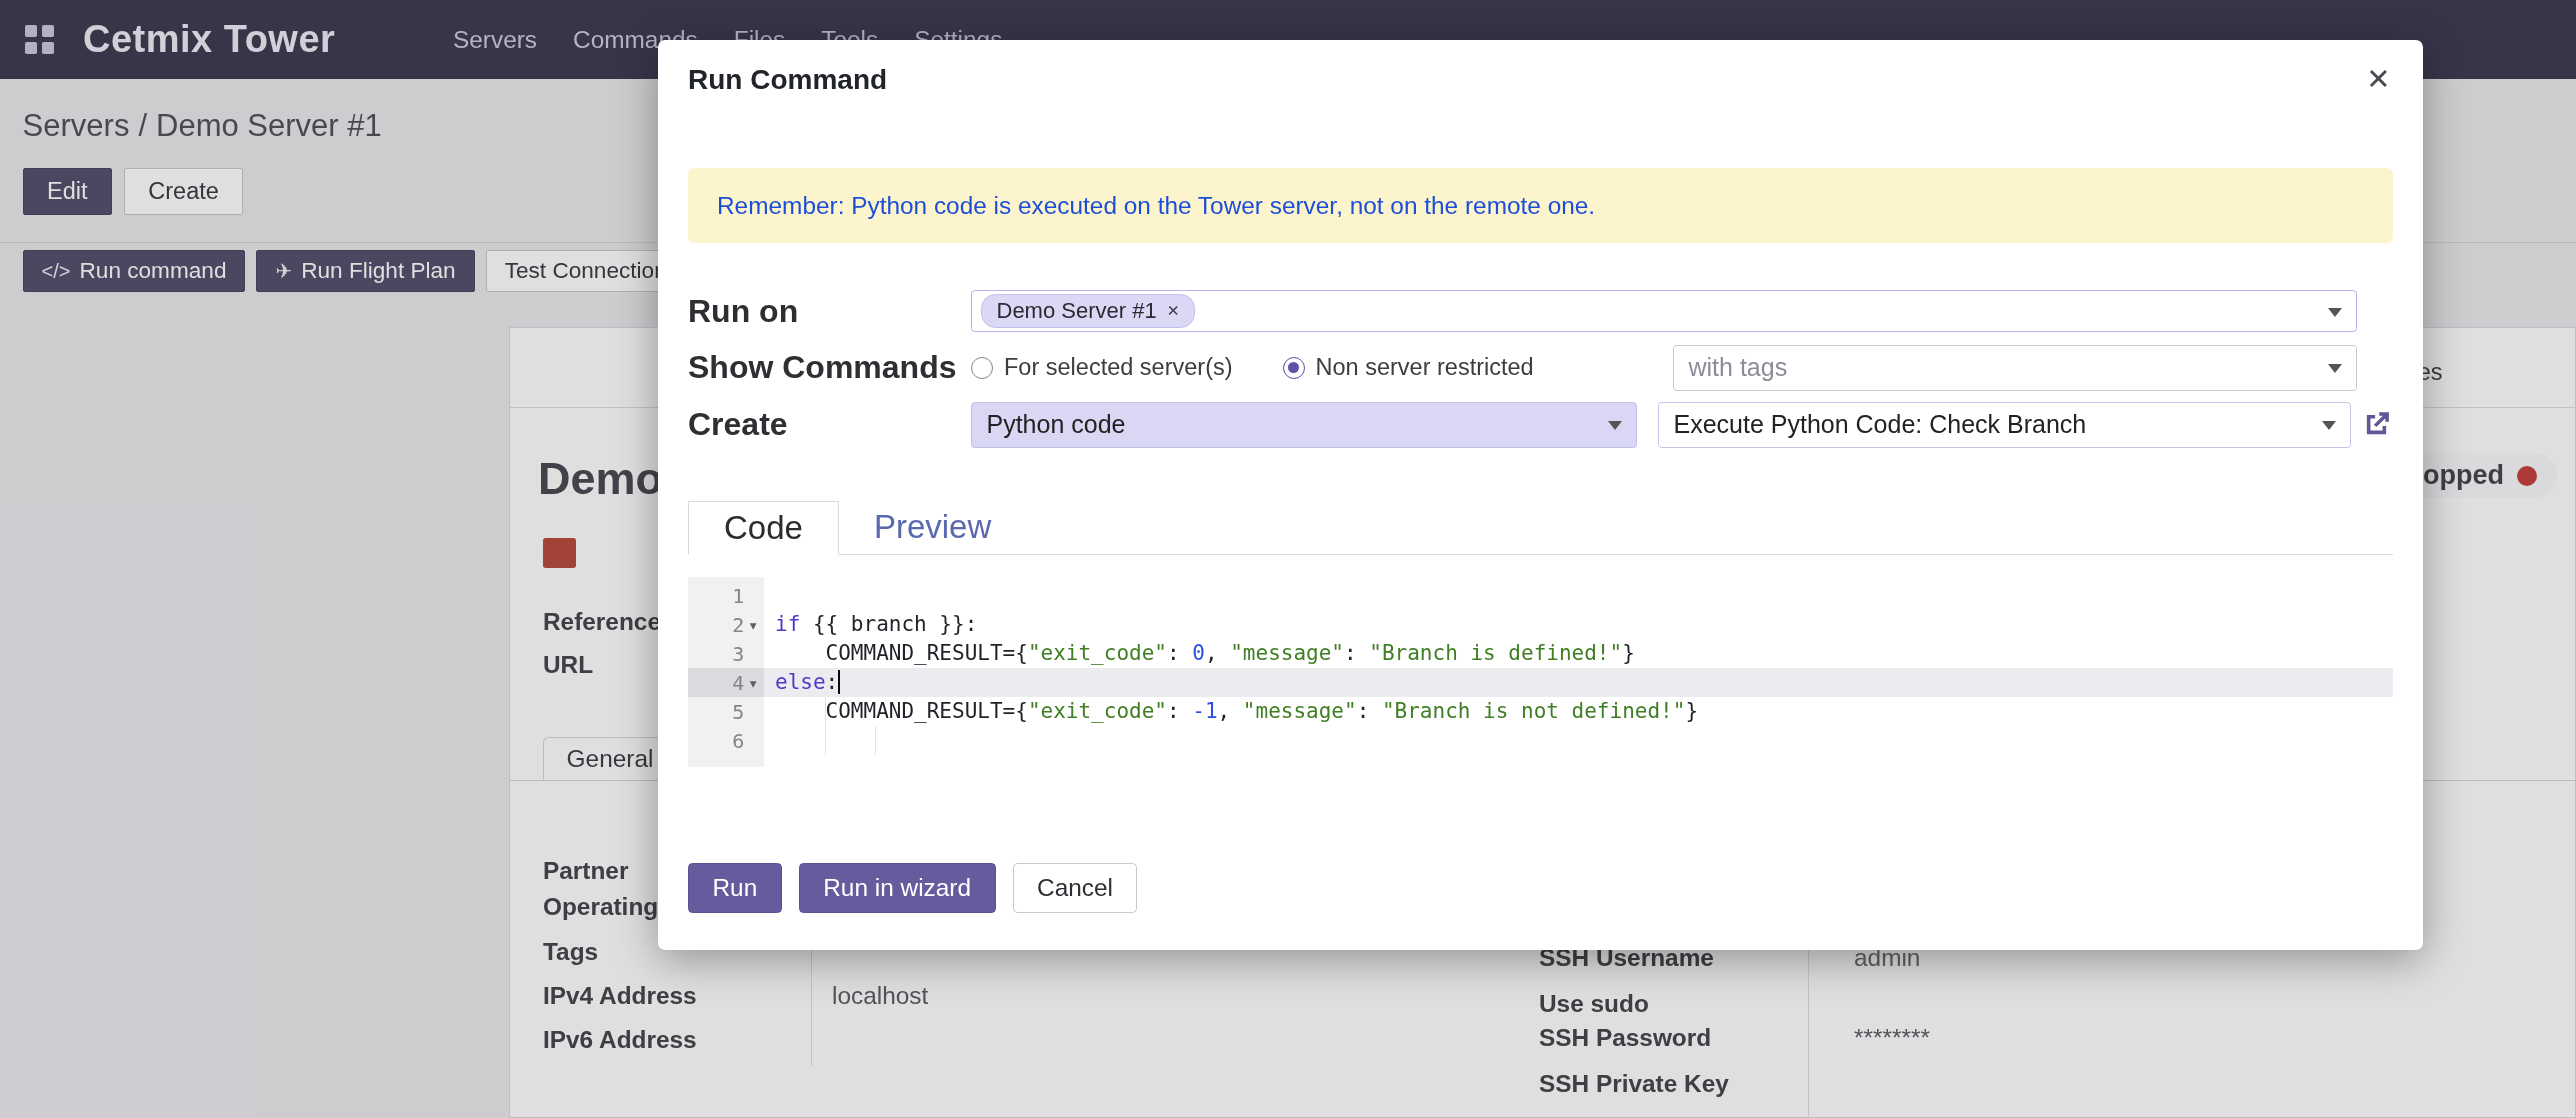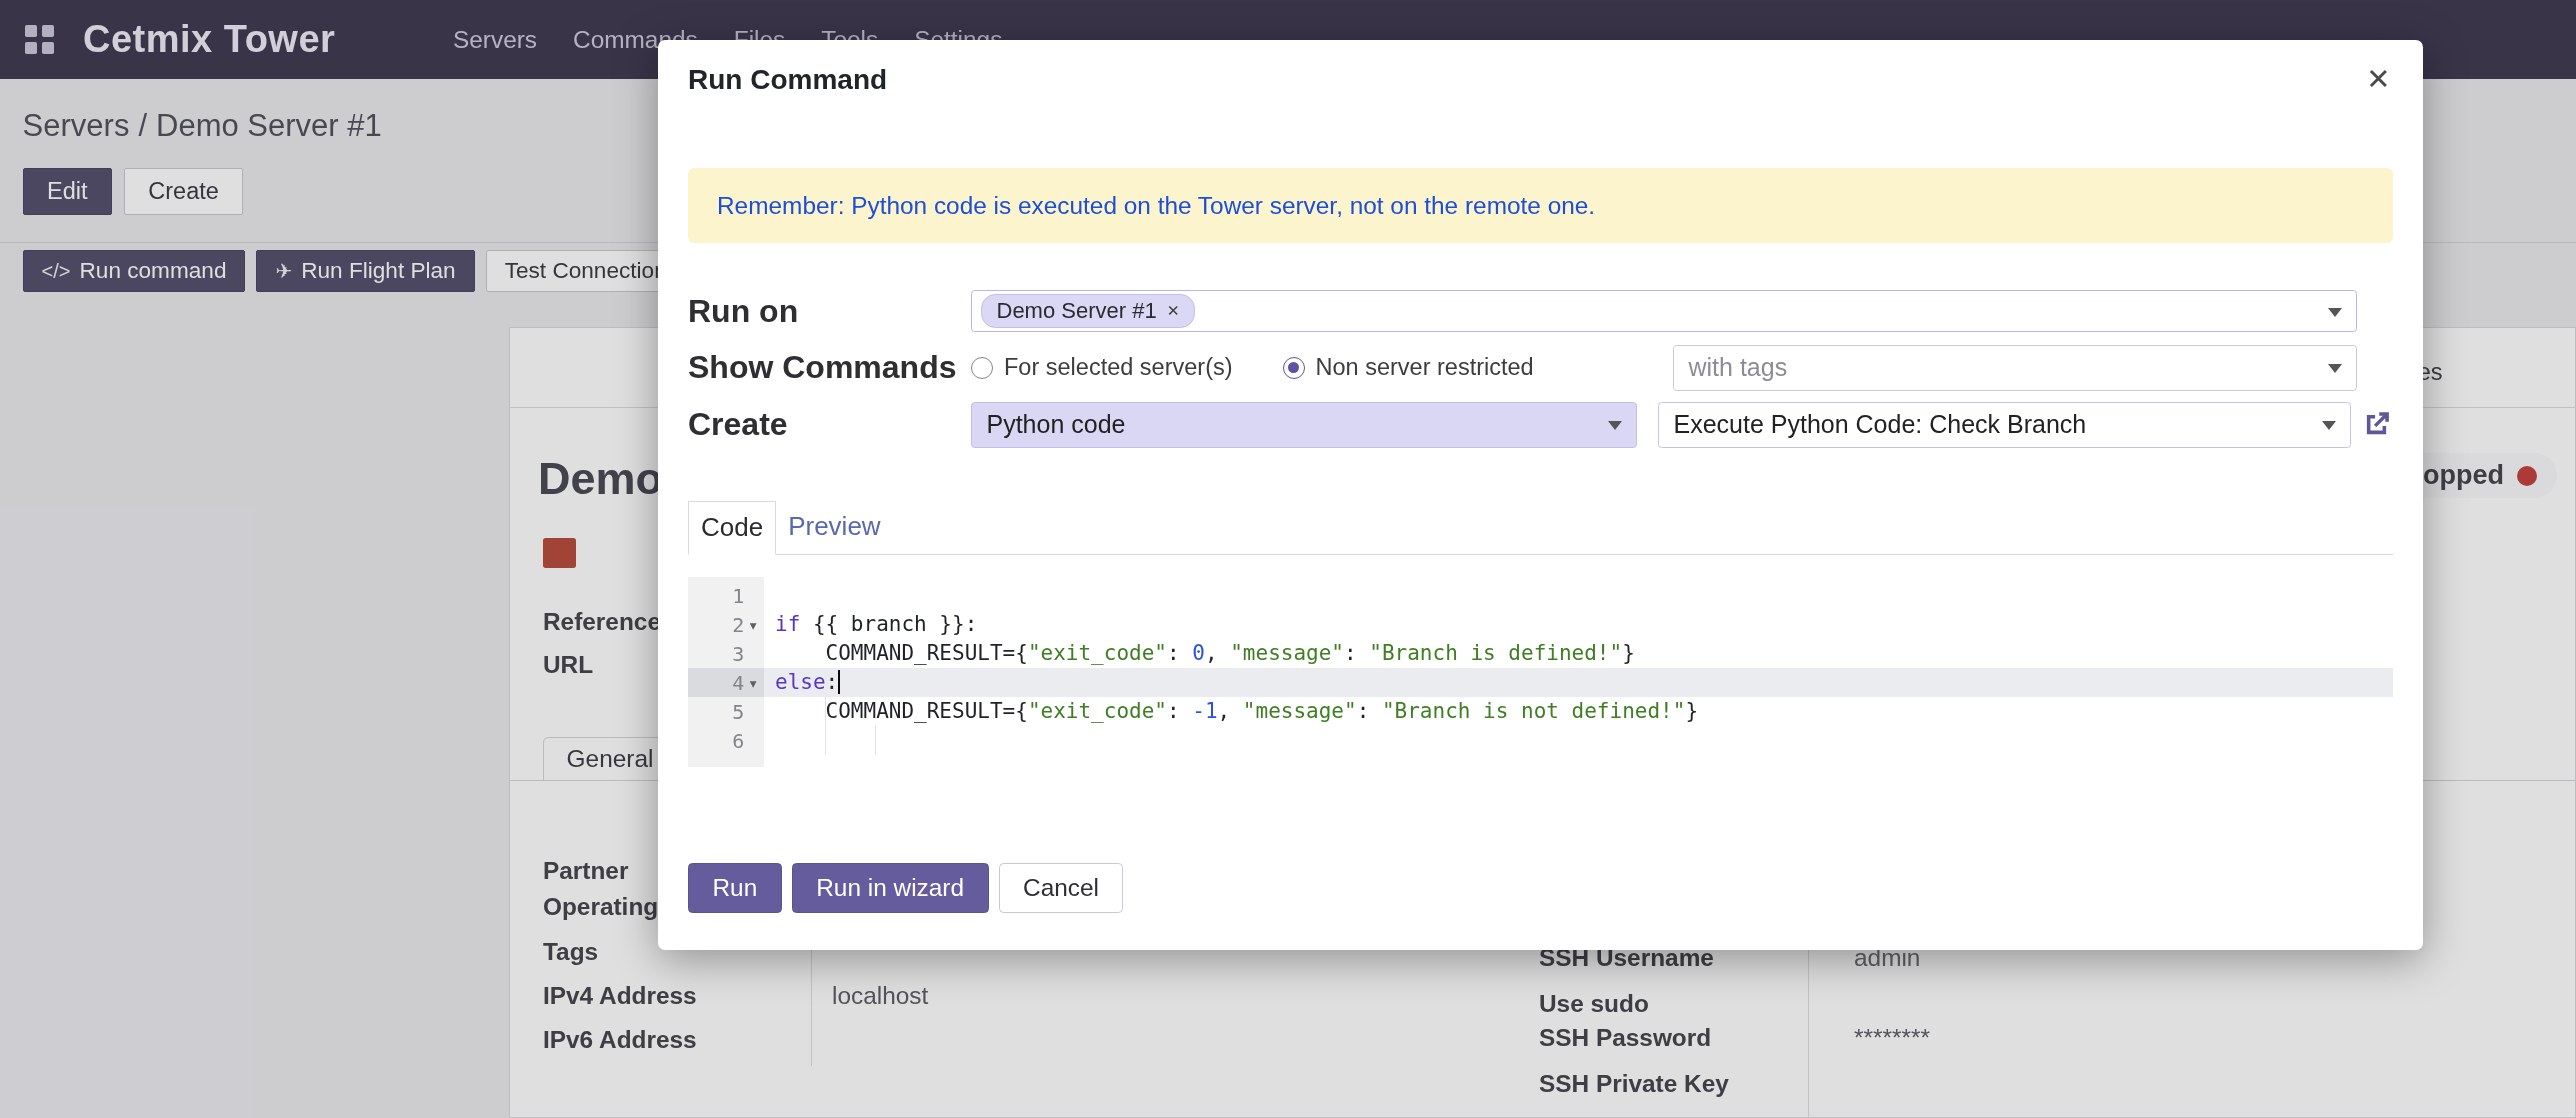--- a/index.html
+++ b/index.html
@@ -82,42 +82,42 @@
   .selectbox { height:46px; border:0.9px solid #c9c9cf; border-radius:3.6px; background:#fff;
                display:flex; align-items:center; padding:0 40px 0 14.5px; font-size:25px; color:#222;
                position:relative; white-space:nowrap; overflow:hidden; }
   .sel-tags { width:684px; margin-left:auto; color:#8c8c96; }
   .row-cmd { margin-top:11px; height:46px; margin-right:0; }
   .sel-type { width:666px; background:#d9d7f4; border-color:#c2bfe9; }
   .sel-ref { flex:1; margin-left:21px; border-color:#c6c3e8; }
   .ext-link { width:42px; flex:none; display:flex; justify-content:flex-end; align-items:center; }
 
   .tabs { margin-top:53px; display:flex; align-items:flex-end; height:54px; border-bottom:0.9px solid #d8dade; }
-  .tab { height:54px; display:flex; align-items:center; padding:0 12px; font-size:26px; }
+  .tab { height:54px; display:flex; align-items:center; padding:0 35px; font-size:33px; }
   .tab.active { background:#fff; color:#2b2b30; border:0.9px solid #d8dade; border-bottom:0.9px solid #fff; margin-bottom:-0.9px; }
   .tab.inactive { color:#5a68ae; }
 
   .editor { margin-top:22px; height:190px; display:flex; background:#fff; }
   .gutter { width:76px; flex:none; background:#f1f1f2; padding-top:4.5px; }
   .gcell { height:29px; display:flex; align-items:center; justify-content:flex-end; padding-right:1.8px; }
   .gcell.gactive { background:#d9dbde; }
   .lnum { font-family:"DejaVu Sans Mono", monospace; font-size:20px; color:#84848a; }
   .fold { width:18px; text-align:center; font-size:13.5px; color:#5d5d63; }
   .code-pane { flex:1; padding-top:4.5px; position:relative; }
   .cline { height:29px; line-height:29px; font-family:"DejaVu Sans Mono", monospace; font-size:21px;
            white-space:pre; color:#1f2227; padding-left:11px; }
   .cline.cactive { background:#eaecef; }
   .tk-k { color:#5636c8; }
   .tk-s { color:#3f7e22; }
   .tk-n { color:#2b50e2; }
   .tk-d { color:#1f2227; }
   .cursor { display:inline-block; width:1.8px; height:23.5px; background:#0a0a0a; vertical-align:-4.5px; }
   .iguide { position:absolute; width:0.9px; background:#e2e2e6; }
 
-  .modal-footer { display:flex; gap:10px; margin-top:96px; }
+  .modal-footer { display:flex; gap:17px; margin-top:96px; }
   .btn-primary { background:#655c9e; color:#fff; border:0.9px solid #5a5190; border-radius:4.5px;
                  font-size:24.4px; padding:10px 23.5px; }
   .btn-cancel { background:#fff; color:#2e2e33; border:0.9px solid #c9c9cf; border-radius:4.5px;
                 font-size:24.4px; padding:10px 23.5px; }
 </style>
 </head>
 <body>
 
 <div class="page">
 

